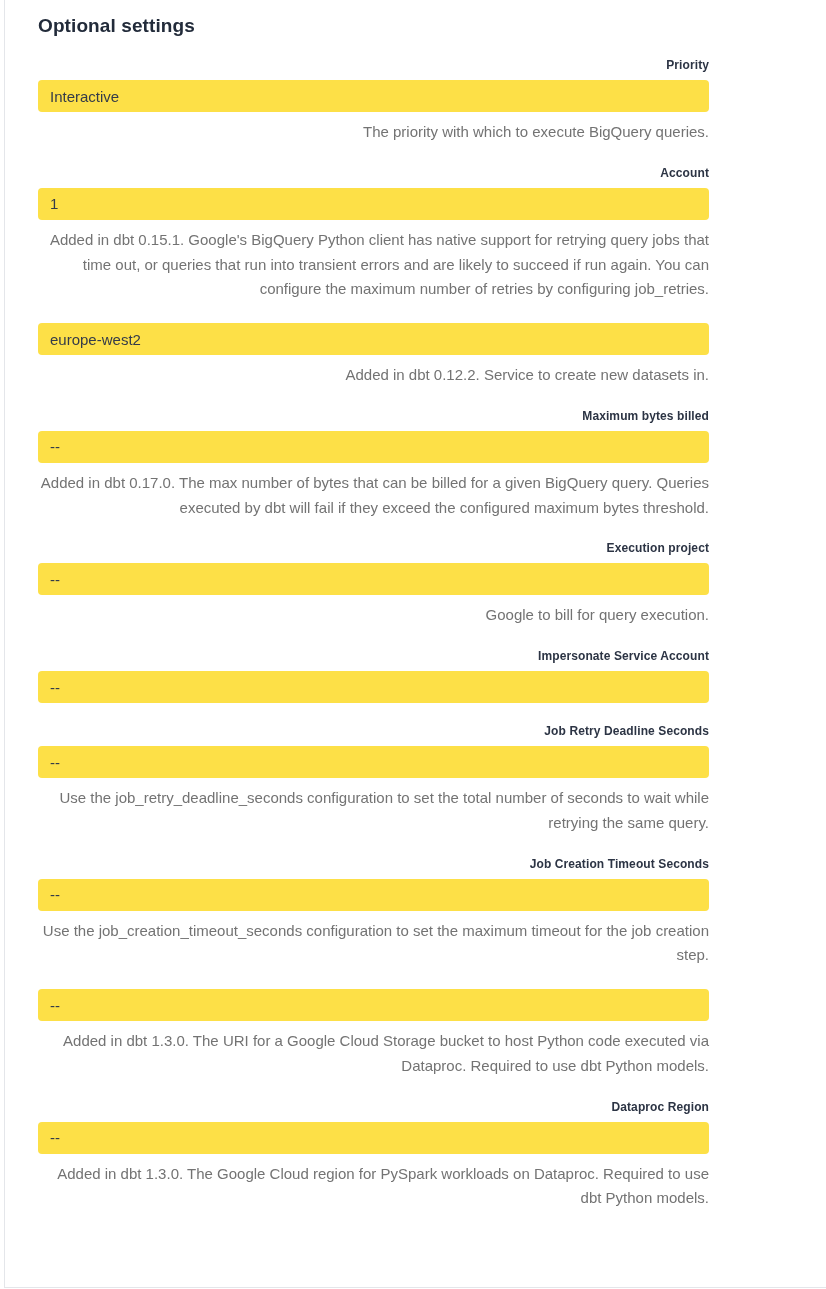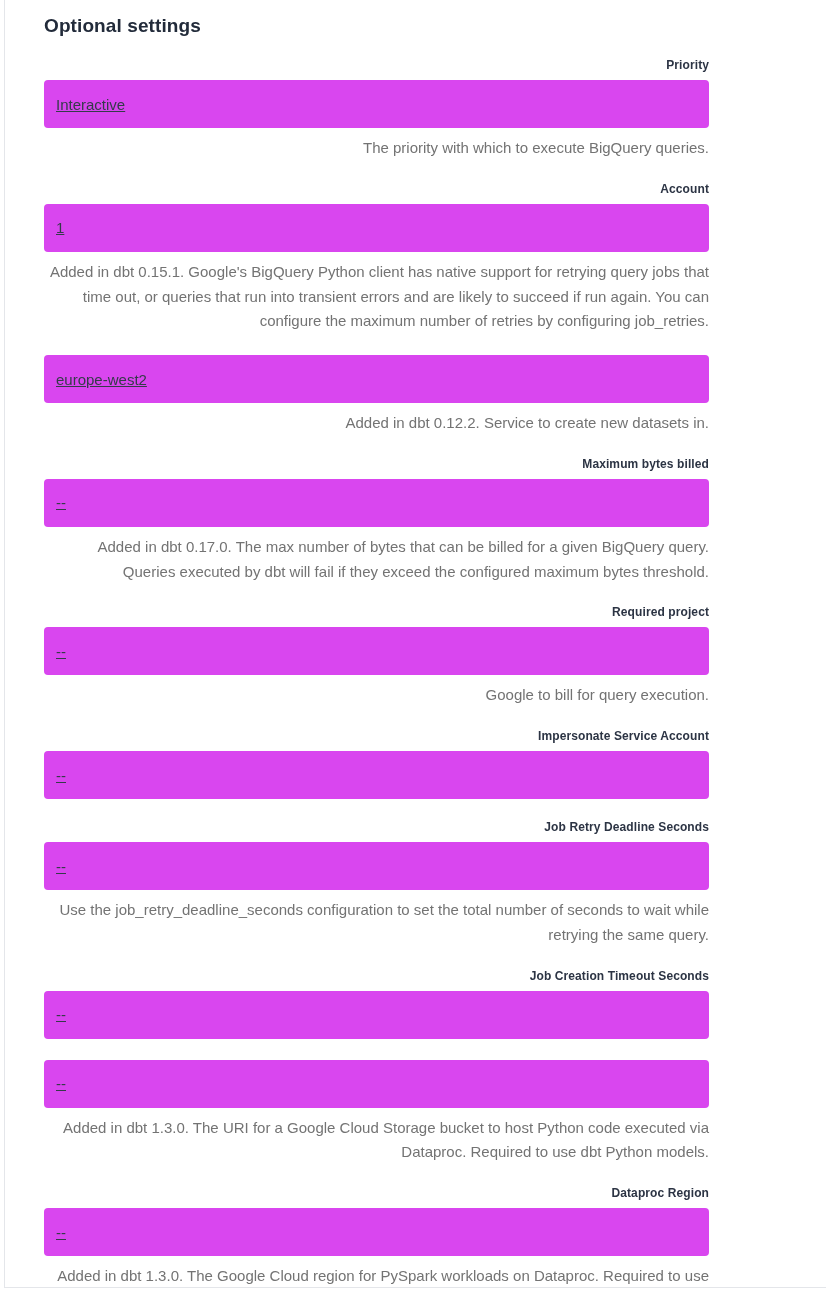--- a/index.html
+++ b/index.html
@@ -13,21 +13,20 @@
     width: 826px;
     height: 1289px;
     overflow: hidden;
   }
   .panel {
     margin-left: 4px;
     height: 1288px;
     border-left: 1px solid #e4e6ea;
     border-bottom: 1px solid #e4e6ea;
     background: #ffffff;
-    padding-left: 6px;
   }
   .content {
     padding: 15px 117px 0 33px;
   }
   .page-title {
     font-size: 19px;
     font-weight: 700;
     color: #222b3a;
     margin: 0 0 21px 0;
     letter-spacing: 0.1px;
@@ -40,29 +39,28 @@
     margin-top: 0;
   }
   .field-label {
     font-size: 12px;
     font-weight: 700;
     color: #2c3444;
     margin-bottom: 8px;
     letter-spacing: 0.1px;
   }
   .field-box {
-    height: 48px;
+    height: 32px;
     display: flex;
     align-items: center;
     padding: 0 12px;
-    background: #d946ef;
+    background: #fde047;
     border-radius: 4px;
     font-size: 15px;
     color: #343b49;
-    text-decoration: underline;
   }
   .help-text {
     margin-top: 8px;
     font-size: 15px;
     line-height: 1.65;
     color: #737373;
   }
 </style>
 </head>
 <body>
@@ -89,39 +87,40 @@
       <div class="help-text">Added in dbt 0.12.2. Service to create new datasets in.</div>
     </div>
 
     <div class="group">
       <div class="field-label">Maximum bytes billed</div>
       <div class="field-box">--</div>
       <div class="help-text">Added in dbt 0.17.0. The max number of bytes that can be billed for a given BigQuery query. Queries executed by dbt will fail if they exceed the configured maximum bytes threshold.</div>
     </div>
 
     <div class="group">
-      <div class="field-label">Required project</div>
+      <div class="field-label">Execution project</div>
       <div class="field-box">--</div>
       <div class="help-text">Google to bill for query execution.</div>
     </div>
 
     <div class="group">
       <div class="field-label">Impersonate Service Account</div>
       <div class="field-box">--</div>
     </div>
 
     <div class="group">
       <div class="field-label">Job Retry Deadline Seconds</div>
       <div class="field-box">--</div>
       <div class="help-text">Use the job_retry_deadline_seconds configuration to set the total number of seconds to wait while retrying the same query.</div>
     </div>
 
     <div class="group">
       <div class="field-label">Job Creation Timeout Seconds</div>
       <div class="field-box">--</div>
+      <div class="help-text">Use the job_creation_timeout_seconds configuration to set the maximum timeout for the job creation step.</div>
     </div>
 
     <div class="group">
       <div class="field-box">--</div>
       <div class="help-text">Added in dbt 1.3.0. The URI for a Google Cloud Storage bucket to host Python code executed via Dataproc. Required to use dbt Python models.</div>
     </div>
 
     <div class="group">
       <div class="field-label">Dataproc Region</div>
       <div class="field-box">--</div>

